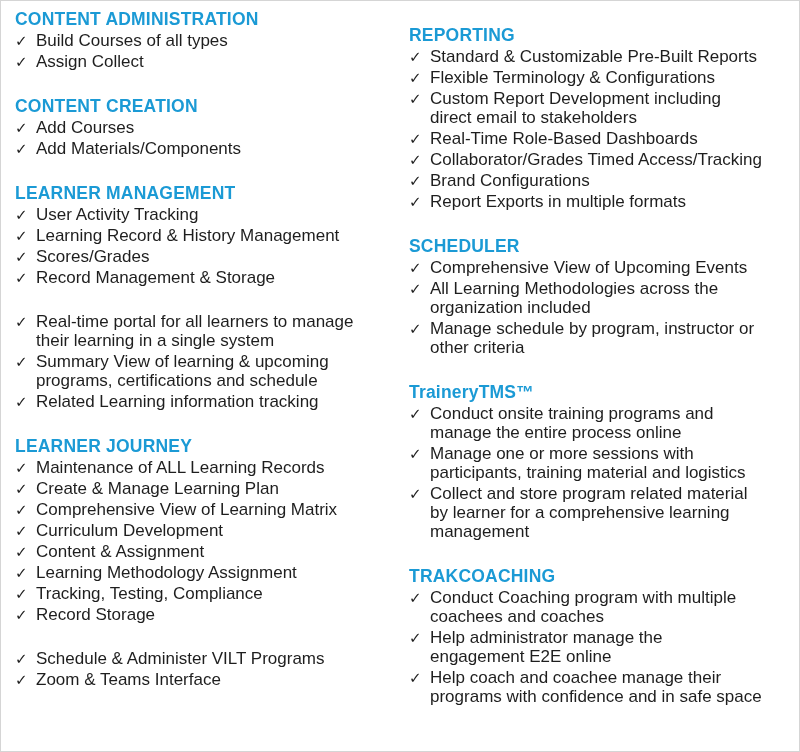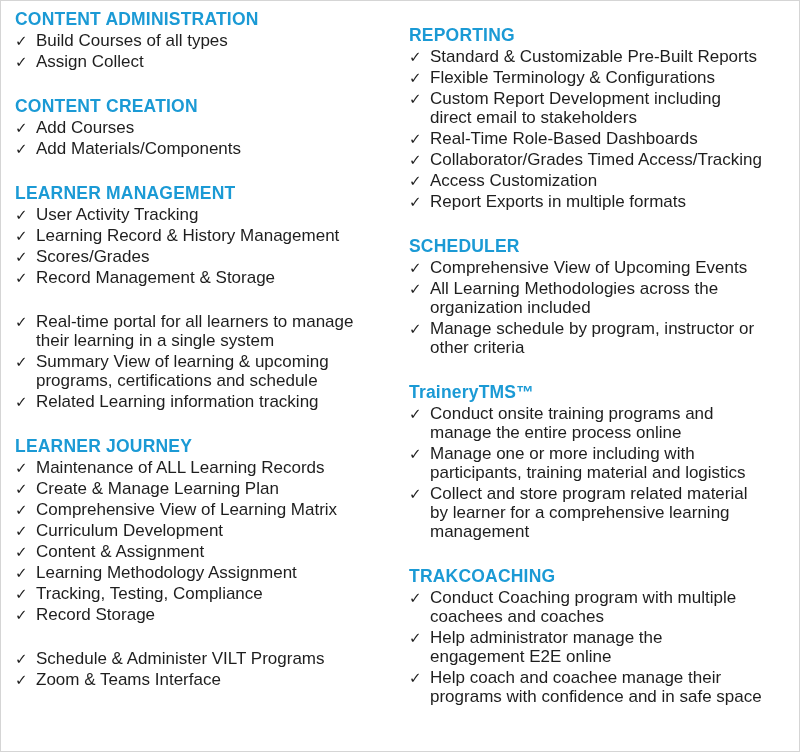--- a/index.html
+++ b/index.html
@@ -228,21 +228,21 @@
     <span class="item-text">Real-Time Role-Based Dashboards</span>
   </div>
 
   <div class="item">
     <span class="check">✓</span>
     <span class="item-text">Collaborator/Grades Timed Access/Tracking</span>
   </div>
 
   <div class="item">
     <span class="check">✓</span>
-    <span class="item-text">Access Customization</span>
+    <span class="item-text">Brand Configurations</span>
   </div>
 
   <div class="item">
     <span class="check">✓</span>
     <span class="item-text">Report Exports in multiple formats</span>
   </div>
 </div>
   </section>
 
   <section class="section">
@@ -271,21 +271,21 @@
     <h2 class="section-title">TraineryTMS™</h2>
     <div class="items">
   <div class="item">
     <span class="check">✓</span>
     <span class="item-text">Conduct onsite training programs and
 manage the entire process online</span>
   </div>
 
   <div class="item">
     <span class="check">✓</span>
-    <span class="item-text">Manage one or more including with
+    <span class="item-text">Manage one or more sessions with
 participants, training material and logistics</span>
   </div>
 
   <div class="item">
     <span class="check">✓</span>
     <span class="item-text">Collect and store program related material
 by learner for a comprehensive learning
 management</span>
   </div>
 </div>

